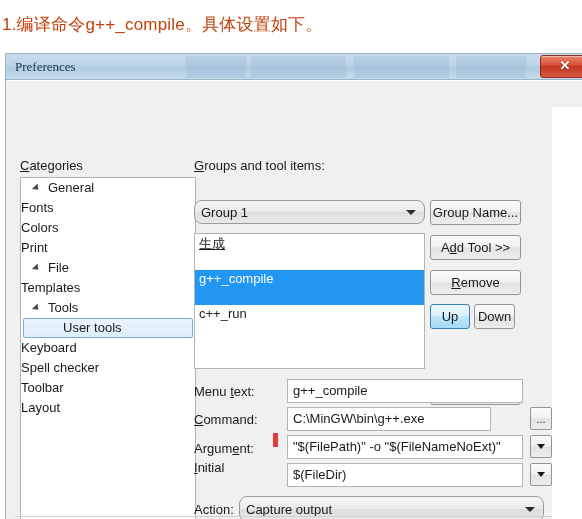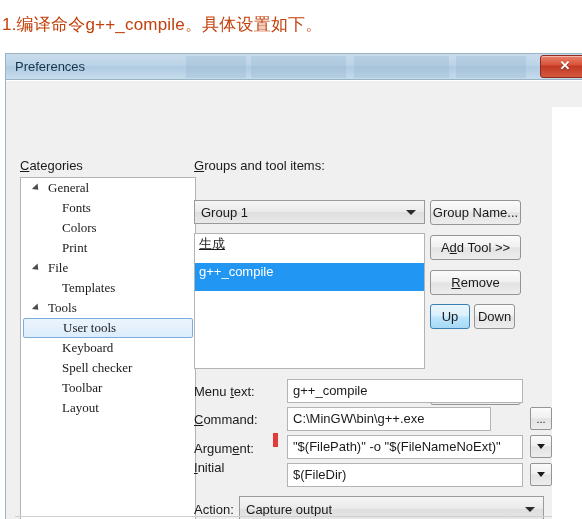--- a/index.html
+++ b/index.html
@@ -58,20 +58,21 @@
     height: 22px;
     background: rgba(146,178,206,0.30);
   }
   .titlebar-text {
     position: absolute;
     left: 9px;
     top: 5px;
     font-size: 13px;
     color: #14334d;
     z-index: 3;
+    font-family: Liberation Serif, serif;
   }
   .close-button {
     position: absolute;
     right: 2px;
     top: 1px;
     width: 48px;
     height: 21px;
     border: 1px solid #8f2b20;
     border-radius: 3px;
     background: linear-gradient(to bottom, #e8816a 0%, #d9533a 42%, #c23824 48%, #d4593f 100%);
@@ -122,24 +123,23 @@
     box-sizing: border-box;
     overflow: hidden;
   }
   .tree-row {
     position: relative;
     height: 20px;
     line-height: 20px;
     font-size: 13px;
     color: #1a1a1a;
     white-space: nowrap;
-    font-family: Liberation Serif, serif;
   }
   .tree-row.level0 { padding-left: 27px; }
-  .tree-row.level1 { padding-left: 41px; }
+  .tree-row.level1 { }
   .tree-arrow {
     position: absolute;
     left: 13px;
     top: 6px;
     width: 0; height: 0;
     border-left: 5px solid #4a4a4a;
     border-top: 4px solid transparent;
     border-bottom: 4px solid transparent;
     transform: rotate(45deg);
   }
@@ -153,21 +153,21 @@
     padding-left: 39px;
   }
 
   
   .groups-label { left: 188px; top: 77px; }
 
   .combo {
     position: absolute;
     background: linear-gradient(to bottom, #f6f6f6 0%, #eaeaea 48%, #dedede 52%, #e9e9e9 100%);
     border: 1px solid #9a9a9a;
-    border-radius: 0;
+    border-radius: 8px;
     box-sizing: border-box;
     font-size: 13px;
     color: #1a1a1a;
   }
   .combo .combo-text {
     position: absolute;
     left: 6px;
     top: 50%;
     transform: translateY(-50%);
     white-space: nowrap;
@@ -191,21 +191,21 @@
     top: 152px;
     width: 231px;
     height: 136px;
     background: #ffffff;
     border: 1px solid #b4b4b4;
     box-sizing: border-box;
     overflow: hidden;
     padding-top: 1px;
   }
   .list-item {
-    height: 28px;
+    height: 35px;
     line-height: 17px;
     font-size: 13px;
     color: #1a1a1a;
     padding-left: 4px;
     white-space: nowrap;
   }
   .list-item.underlined { text-decoration: underline; }
   .list-item.selected {
     background: #2196f3;
     color: #ffffff;
@@ -379,20 +379,21 @@
     </div>
 
     <div class="combo" id="group-combo">
       <span class="combo-text">Group 1</span>
       <span class="combo-arrow"></span>
     </div>
 
     <div class="listbox" id="tools-listbox">
         <div class="list-item underlined">生成</div>
         <div class="list-item selected">g++_compile</div>
+        <div class="list-item">c++_run</div>
       </div>
 
     <div class="btn" id="btn-group-name">Group Name...</div>
 
     <div class="btn" id="btn-add-tool">
       <span>A</span>
         <u>d</u>
         <span>d Tool &gt;&gt;</span>
     </div>
 

